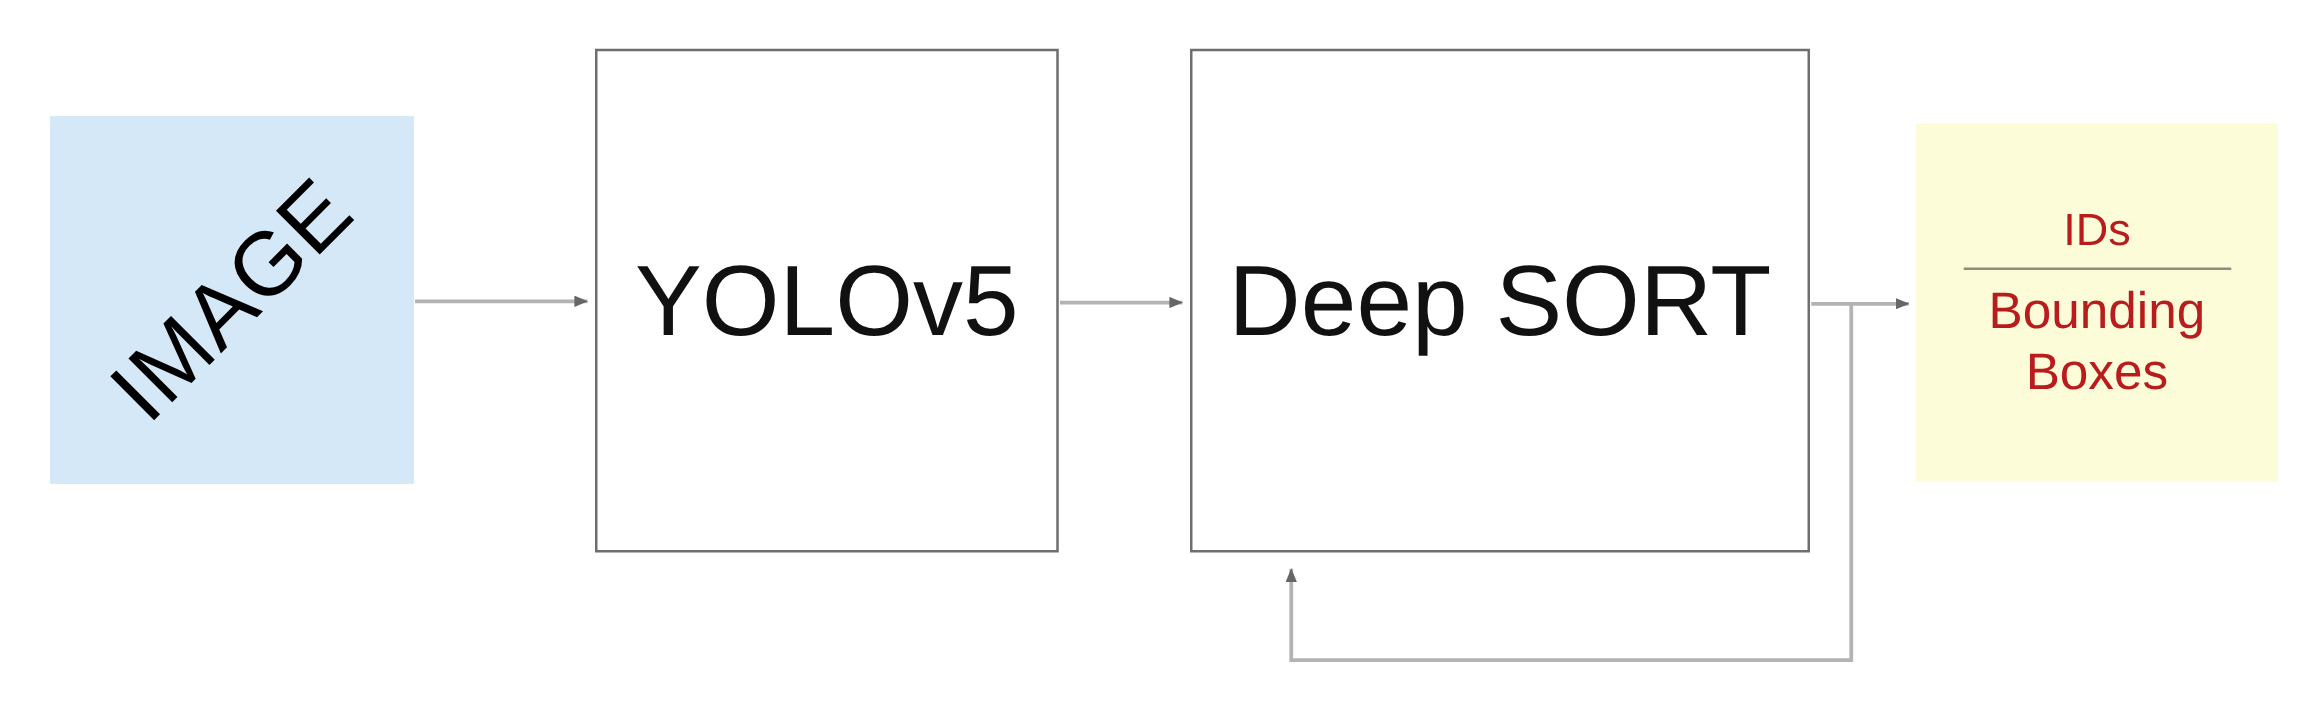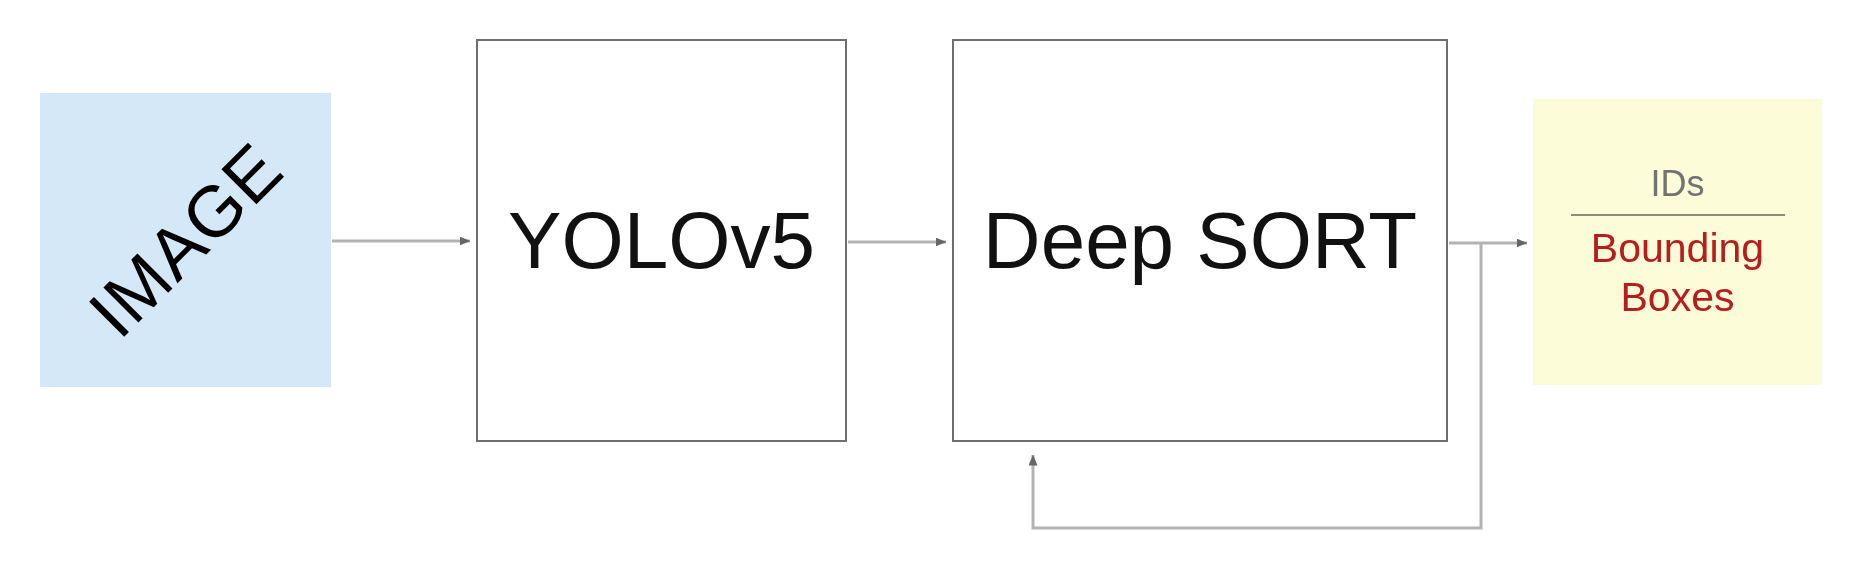--- a/index.html
+++ b/index.html
@@ -77,21 +77,21 @@
     height: 286px;
     background: #fcfcd9;
     border: 1px solid #fcfcd9;
     flex-direction: column;
     justify-content: center;
     padding: 0 14px;
   }
   .node-output .out-top {
     font-size: 36px;
     line-height: 1.15;
-    color: #737373;
+    color: #b91c1c;
     padding-bottom: 10px;
   }
   .node-output .out-sep {
     width: 214px;
     height: 2px;
     background: #8d8d7d;
     margin: 0 auto 8px auto;
   }
   .node-output .out-bottom {
     font-size: 41px;

